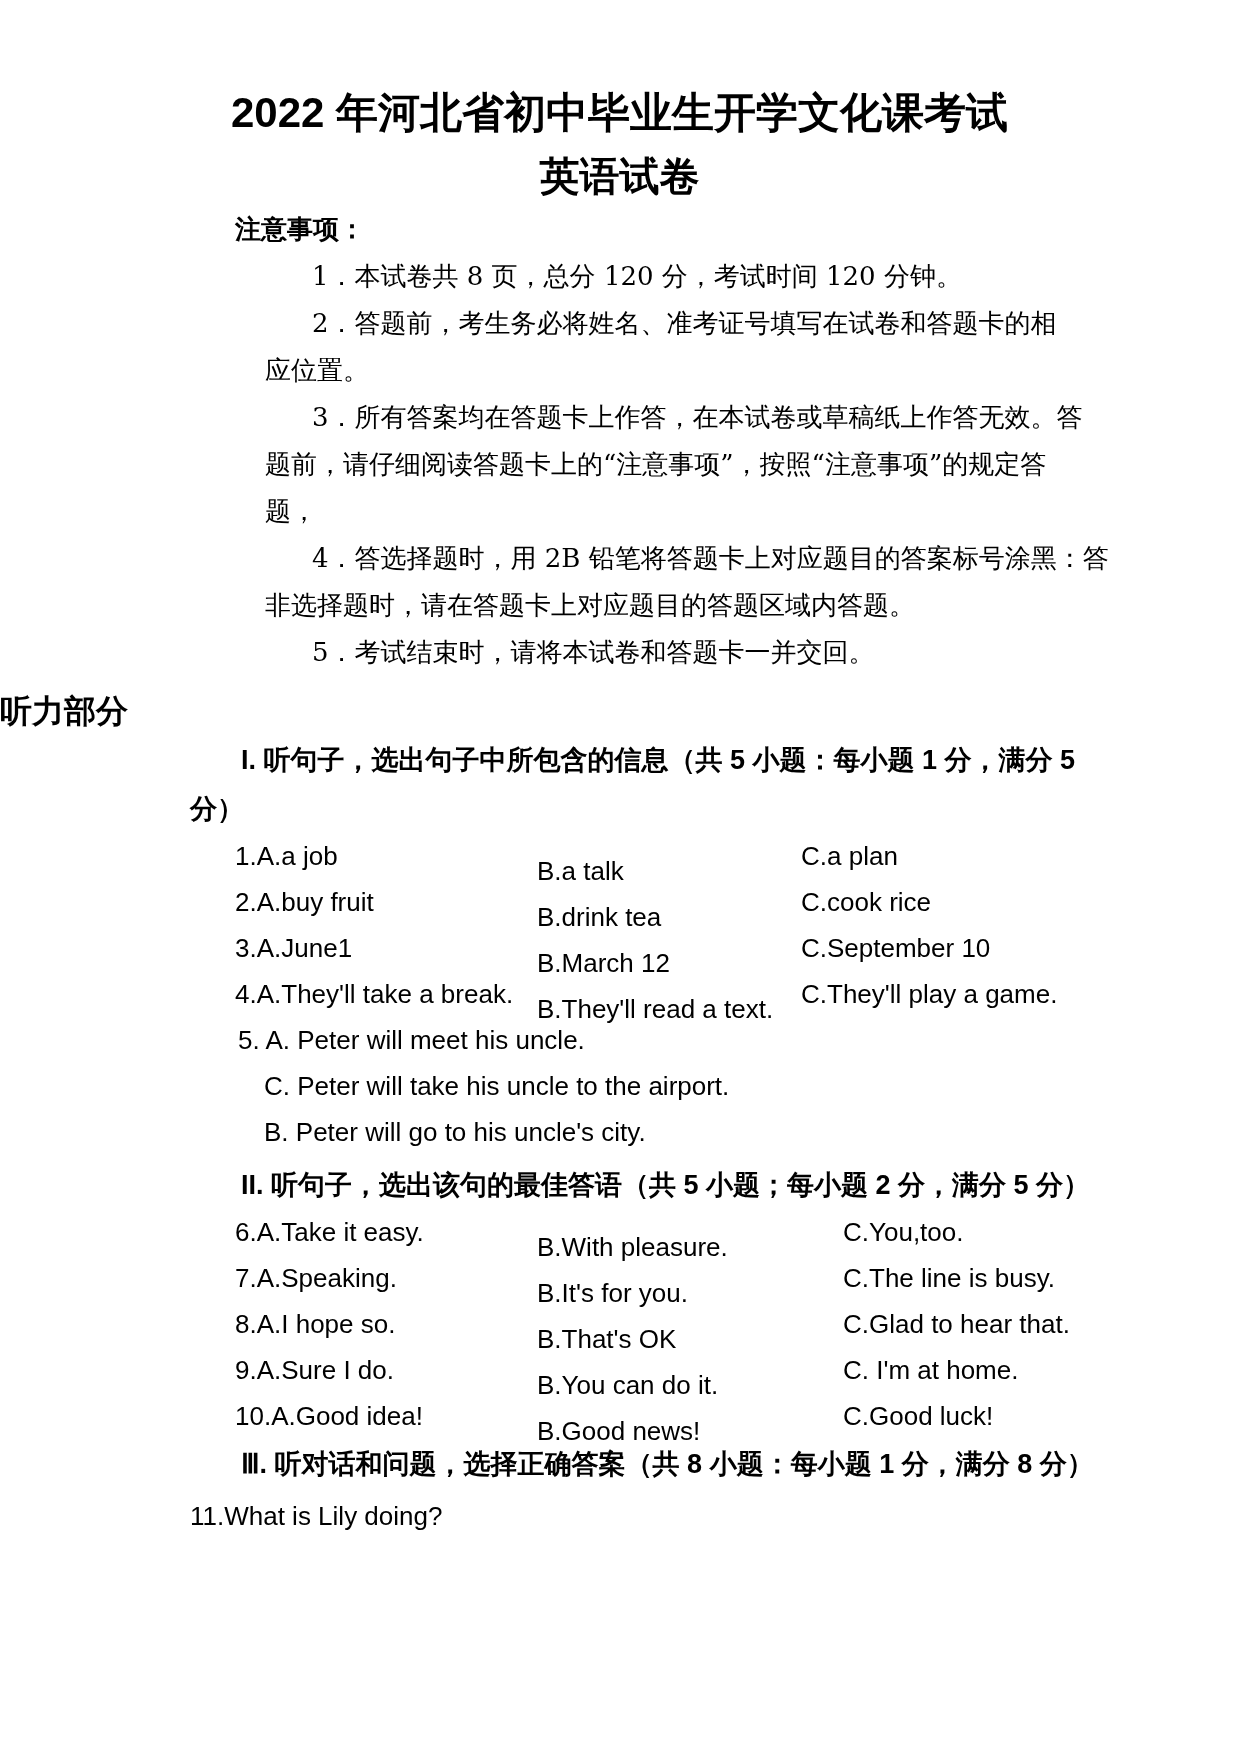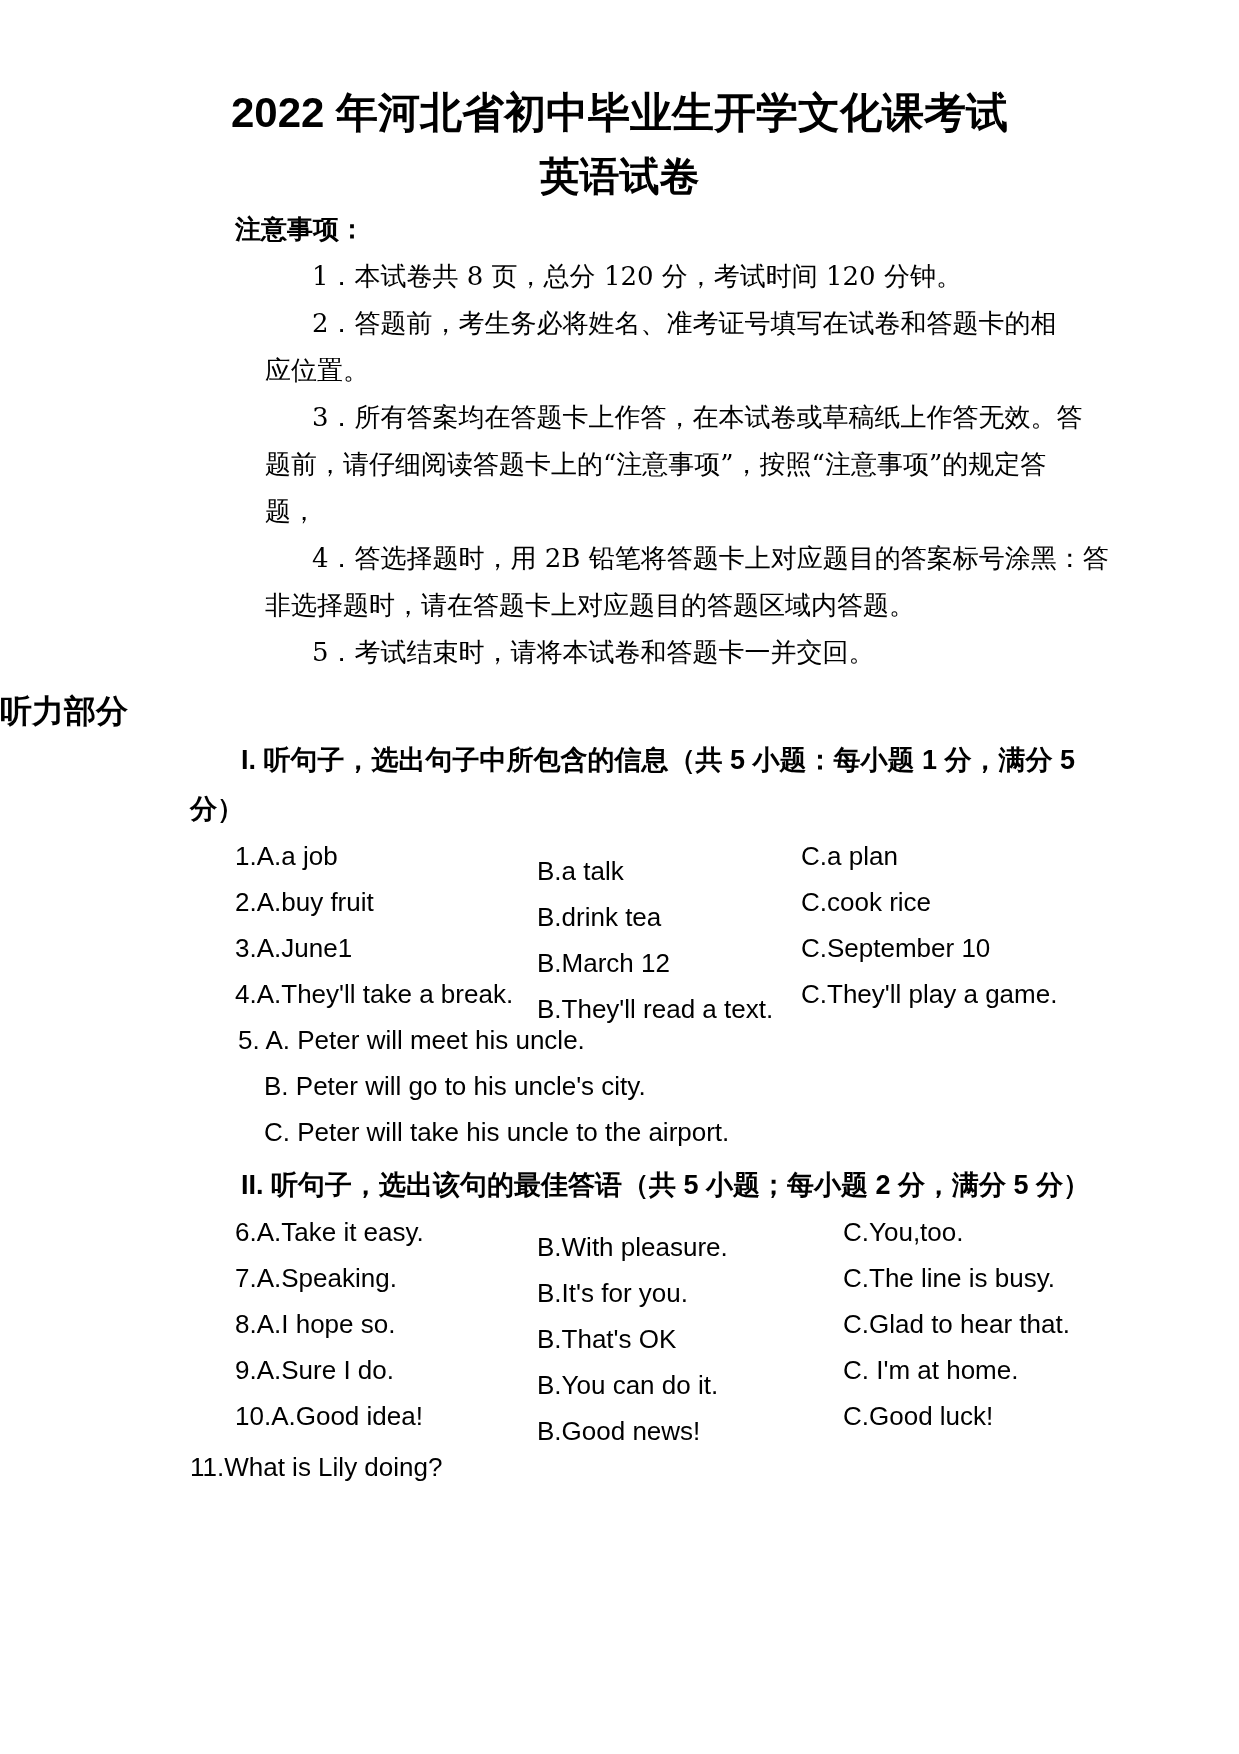--- a/index.html
+++ b/index.html
@@ -80,22 +80,22 @@
     <span class="ob">B.March 12</span>
     <span class="oc1">C.September 10</span>
   </div>
   <div class="opt-row">
     <span class="oa">4.A.They'll take a break.</span>
     <span class="ob">B.They'll read a text.</span>
     <span class="oc1">C.They'll play a game.</span>
   </div>
 
   <div class="q5 q5a">5. A. Peter will meet his uncle.</div>
+  <div class="q5 q5bc">C. Peter will take his uncle to the airport.</div>
   <div class="q5 q5bc">B. Peter will go to his uncle's city.</div>
-  <div class="q5 q5bc">C. Peter will take his uncle to the airport.</div>
 
   <div class="ln hei sec-h part2-h">II. 听句子，选出该句的最佳答语（共 5 小题；每小题 2 分，满分 5 分）</div>
 
   <div class="opt-row">
     <span class="oa">6.A.Take it easy.</span>
     <span class="ob">B.With pleasure.</span>
     <span class="oc2">C.You,too.</span>
   </div>
   <div class="opt-row">
     <span class="oa">7.A.Speaking.</span>
@@ -111,15 +111,16 @@
     <span class="oa">9.A.Sure I do.</span>
     <span class="ob">B.You can do it.</span>
     <span class="oc2">C. I'm at home.</span>
   </div>
   <div class="opt-row">
     <span class="oa">10.A.Good idea!</span>
     <span class="ob">B.Good news!</span>
     <span class="oc2">C.Good luck!</span>
   </div>
 
+  <div class="ln hei sec-h">Ⅲ. 听对话和问题，选择正确答案（共 8 小题：每小题 1 分，满分 8 分）</div>
   <div class="ln q11">11.What is Lily doing?</div>
 
 </div>
 
 </body></html>

